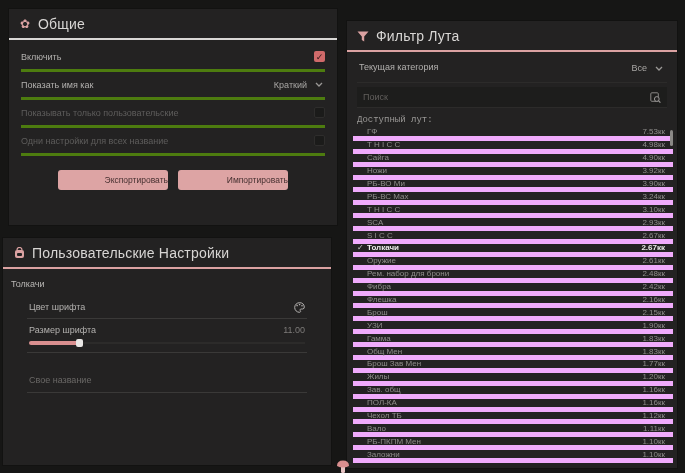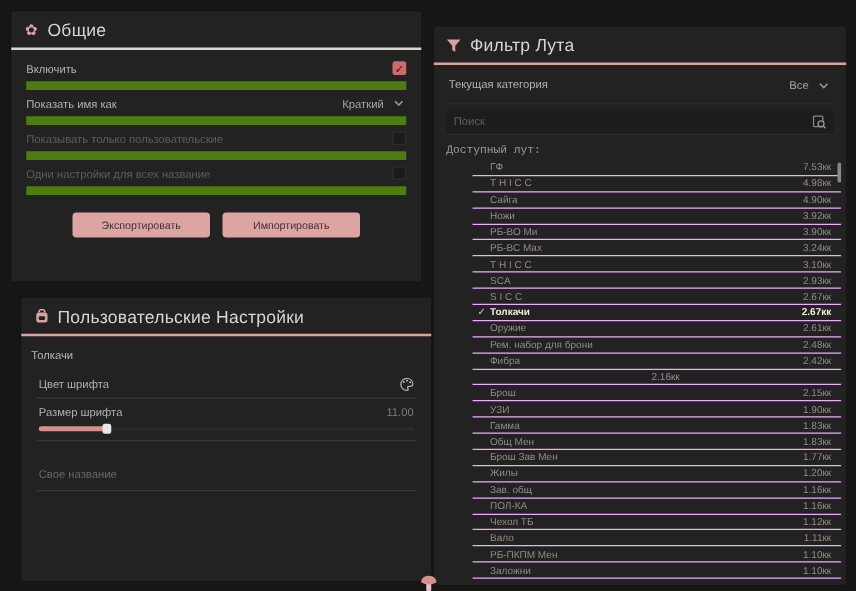--- a/index.html
+++ b/index.html
@@ -1,55 +1,55 @@
 <!DOCTYPE html>
 <html><head>
 <meta charset="utf-8">
 <style>
   * { margin:0; padding:0; box-sizing:border-box; }
   html,body { width:685px; height:473px; overflow:hidden; }
   body { background:#161615; font-family:"Liberation Sans", sans-serif; position:relative; }
 
   .panel { position:absolute; background:#232222; border:1px solid #121211; }
   .panel-general { left:8px; top:8px; width:330px; height:218px; }
-  .panel-custom  { left:16px; top:237px; width:330px; height:229px; }
+  .panel-custom  { left:2px; top:237px; width:330px; height:229px; }
   .panel-filter  { left:346px; top:20px; width:332px; height:449px; display:flex; flex-direction:column; }
 
   .panel-header { display:flex; align-items:center; gap:7px; padding:7px 10px 6px 10px; }
   .panel-title { font-size:14px; color:#d8d6d4; letter-spacing:.2px; }
   .hdr-line { height:2px; width:100%; }
   .hdr-line.light { background:#d9d7d5; }
   .hdr-line.pink  { background:#dba2a2; }
 
   .icon { display:inline-flex; align-items:center; justify-content:center; width:12px; height:12px; }
   .flower-glyph { color:#dba2a2; font-size:12px; line-height:12px; }
 
   .g-rows { padding:4px 12px 0 12px; }
   .g-row { display:flex; align-items:center; justify-content:space-between;
-           height:28px; border-bottom:7px solid #4d7c0f; }
+           height:28px; border-bottom:3px solid #4d7c0f; }
   .g-label { font-size:9px; color:#b3b1af; }
   .g-label.dim { color:#5e5d5c; }
 
   .checkbox { width:11px; height:11px; border-radius:2px; display:flex; align-items:center;
               justify-content:center; font-size:9px; cursor:pointer; }
   .checkbox.checked { background:#d06a6a; color:#2c1616; }
   .checkbox.empty { background:#1b1b1a; border:1px solid #3a3938; }
   .checkbox.empty.dim { border-color:#2e2d2c; }
 
   .dropdown { display:flex; align-items:center; gap:6px; cursor:pointer; }
   .dropdown .dd-value { font-size:9px; color:#a8a6a4; }
   .dropdown svg { display:block; }
 
   .btn-row { display:flex; justify-content:center; gap:10px; margin-top:14px; }
   .pink-btn { background:#dda4a4; color:#463030; border:none; border-radius:3px;
               font-size:8.5px; font-family:"Liberation Sans", sans-serif;
-              padding:5px 16px; width:110px; text-align:center; cursor:pointer; }
+              padding:5px 0; width:110px; text-align:right; cursor:pointer; }
 
   .item-name { font-size:9px; color:#b9b7b5; padding:10px 8px 6px 8px; }
-  .field { margin:0 12px; border-bottom:1px solid #3a3938; padding:6px 2px 5px 2px; }
+  .field { margin:0 24px; border-bottom:1px solid #3a3938; padding:6px 2px 5px 2px; }
   .field-row { display:flex; align-items:center; justify-content:space-between; }
   .f-label { font-size:9px; color:#b3b1af; }
   .f-value { font-size:9px; color:#7d7b79; }
   .slider { position:relative; height:8px; margin-top:4px; width:100%; }
   .slider-track { position:absolute; left:0; top:3px; height:2px; width:100%; background:#2c2b2a; }
   .slider-fill { position:absolute; left:0; top:2px; height:4px; width:18%; background:#d98f8f; border-radius:2px; }
   .slider-handle { position:absolute; left:calc(18% - 3px); top:0; width:7px; height:8px;
                    background:#e9e7e5; border-radius:2px; cursor:pointer; }
   .name-input { width:100%; background:transparent; border:none; outline:none;
                 font-size:9px; color:#c5c3c1; font-family:"Liberation Sans", sans-serif; }
@@ -60,22 +60,22 @@
   .cat-row { display:flex; align-items:flex-start; justify-content:space-between;
              margin:2px 10px 0 10px; padding:8px 2px; border-bottom:1px solid #2c2b2a; }
   .search-row { display:flex; align-items:center; margin:4px 10px 0 10px;
                 background:#1d1d1c; border-bottom:1px solid #2c2b2a; padding:4px 6px; }
   .search-input { flex:1; background:transparent; border:none; outline:none; font-size:9px;
                   color:#c5c3c1; font-family:"Liberation Sans", sans-serif; }
   .search-input::placeholder { color:#625f5d; }
   .list-label { font-size:9px; color:#9b9997; padding:7px 0 3px 10px;font-family:Liberation Mono, monospace; }
 
   .loot-list { flex:1; margin:0 4px 4px 6px; position:relative; overflow:hidden; }
-  .loot-row { display:flex; align-items:center; justify-content:center;
-              height:12.9px; border-bottom:1px solid #f0abfc; padding:0 8px 0 4px; cursor:pointer;margin-left:25px; }
+  .loot-row { display:flex; align-items:center; justify-content:flex-start;
+              height:12.9px; border-bottom:5px solid #f0abfc; padding:0 8px 0 4px; cursor:pointer; }
   .loot-check { width:10px; font-size:8px; color:#cfcdcb; text-align:left; }
   .loot-name { flex:1; font-size:8px; color:#8f8d8b; white-space:nowrap; overflow:hidden; }
   .loot-val { font-size:8px; color:#8f8d8b; margin-left:8px; }
   .loot-row.checked .loot-name, .loot-row.checked .loot-val { color:#ececea; font-weight:bold; }
   .scrollbar { position:absolute; right:0; top:2px; width:3px; height:16px; background:#8a8886; border-radius:2px; cursor:pointer; }
 
   .mushroom { position:absolute; left:336px; top:458px; }
 </style>
 </head>
 <body>
@@ -264,20 +264,21 @@
     <span class="loot-name">Рем. набор для брони</span>
     <span class="loot-val">2.48кк</span>
   </div>
       <div class="loot-row">
     <span class="loot-check"></span>
     <span class="loot-name">Фибра</span>
     <span class="loot-val">2.42кк</span>
   </div>
       <div class="loot-row">
     <span class="loot-check"></span>
+    <span class="loot-name">Флешка</span>
     <span class="loot-val">2.16кк</span>
   </div>
       <div class="loot-row">
     <span class="loot-check"></span>
     <span class="loot-name">Брош</span>
     <span class="loot-val">2.15кк</span>
   </div>
       <div class="loot-row">
     <span class="loot-check"></span>
     <span class="loot-name">УЗИ</span>

